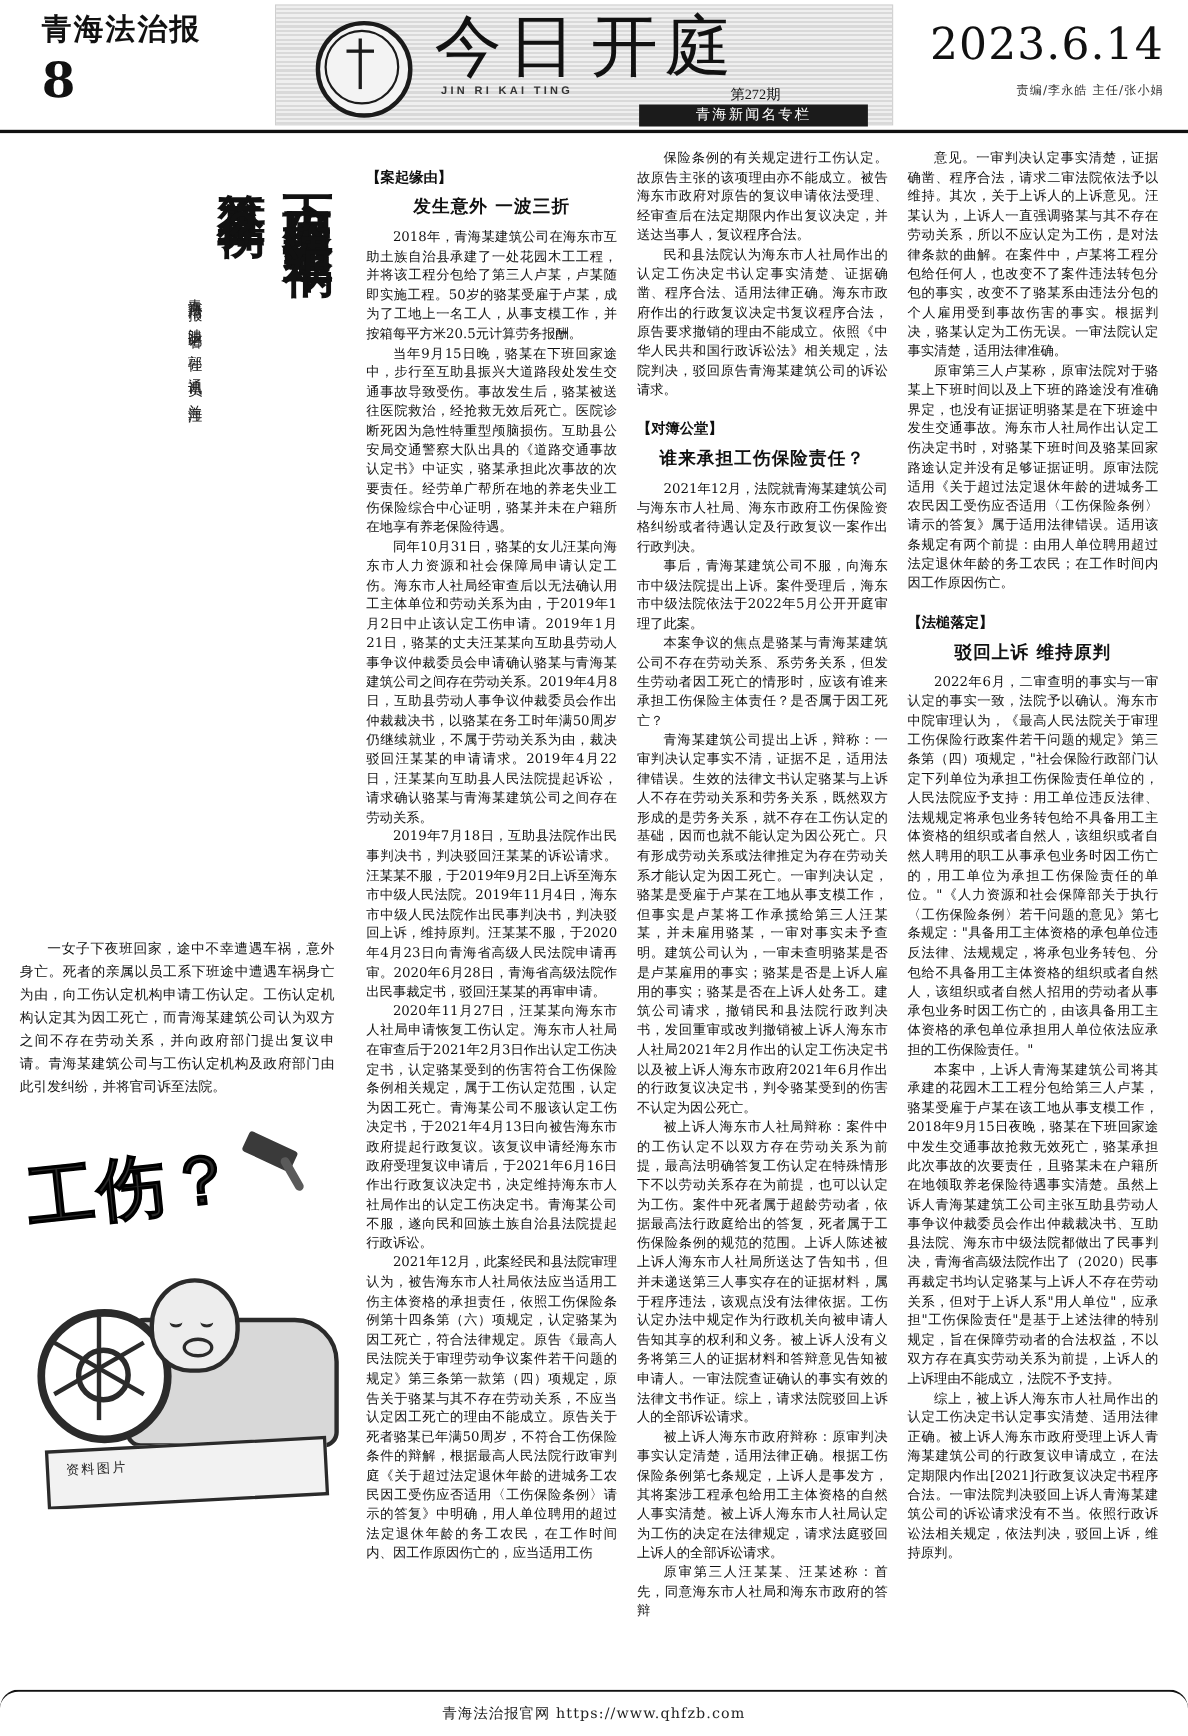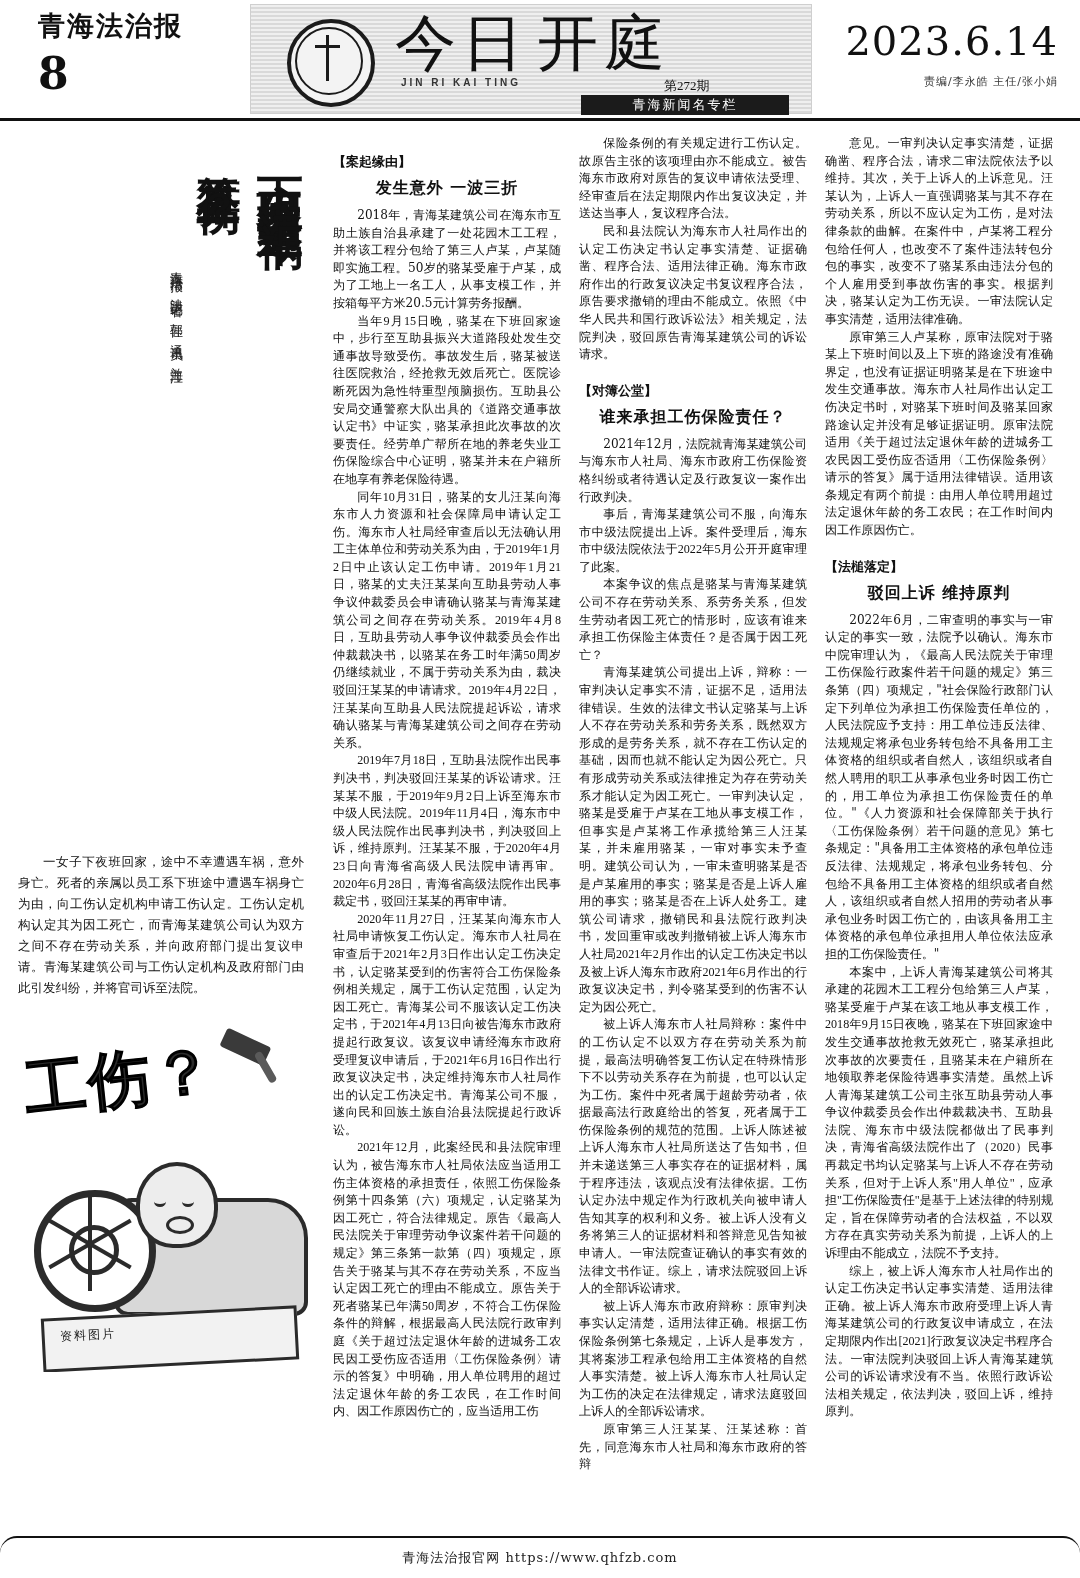--- a/index.html
+++ b/index.html
@@ -163,21 +163,21 @@
     font-family:"DejaVu Serif","Liberation Serif",serif;font-weight:bold;
   }
   .sub-head{
     text-align:center;font-weight:bold;font-size:16px;line-height:26px;
     font-family:"DejaVu Serif","Liberation Serif",serif;margin:2px 0 6px 0;letter-spacing:1px;
   }
   .para{
     font-size:12.1px;line-height:17.6px;text-align:justify;text-indent:2em;
     font-family:"DejaVu Serif","Liberation Serif",serif;color:#111;margin:0;
   }
-  .para + .para{margin-top:0px;font-family:Liberation Serif, serif;}
+  .para + .para{margin-top:0px;}
 
   
   .footer{
     position:absolute;left:0;bottom:0;width:1080px;height:40px;
     border-top:2px solid #111;
     display:flex;align-items:center;justify-content:center;
     font-size:13px;color:#222;letter-spacing:1px;
     font-family:"DejaVu Serif","Liberation Serif",serif;
     border-radius:17px;
   }

